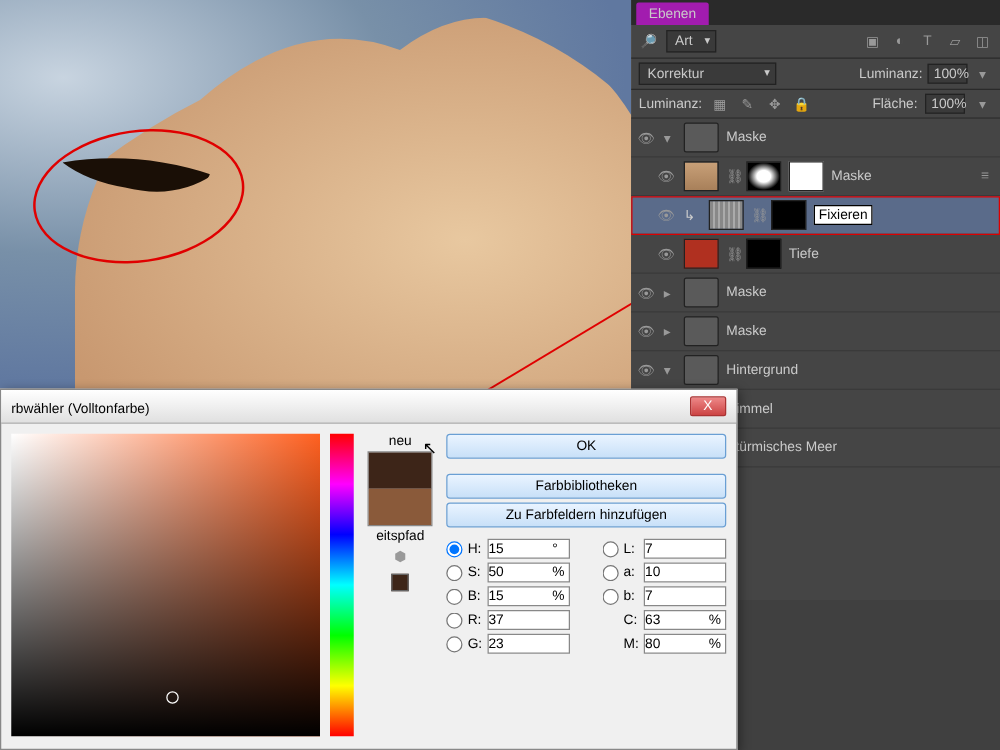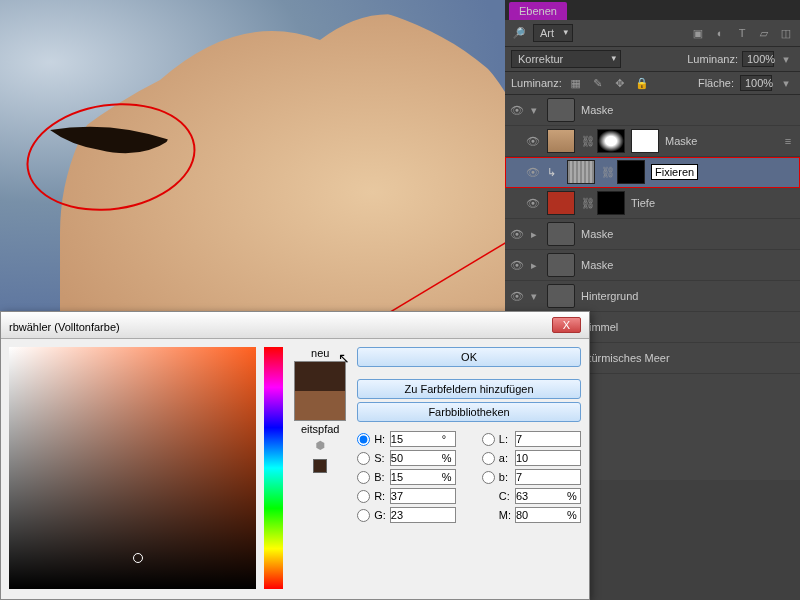--- a/index.html
+++ b/index.html
@@ -196,22 +196,22 @@
         <div class="pnew"></div>
         <div class="pold"></div>
       </div>
       <span>eitspfad</span>
       <span class="ico">⬢</span>
       <div class="mini"></div>
     </div>
     <div class="controls">
       <div class="btn">OK</div>
       <div style="height:6px"></div>
+      <div class="btn">Farbbibliotheken</div>
       <div class="btn">Zu Farbfeldern hinzufügen</div>
-      <div class="btn">Farbbibliotheken</div>
       <div class="fields">
         <input type="radio" checked="" style="">
           <span>H:</span>
           <input type="text" value="15" style="">
           <span class="u">°</span>
           <span></span>
         <input type="radio" style="">
           <span>L:</span>
           <input type="text" value="7" style="">
           <span></span>

